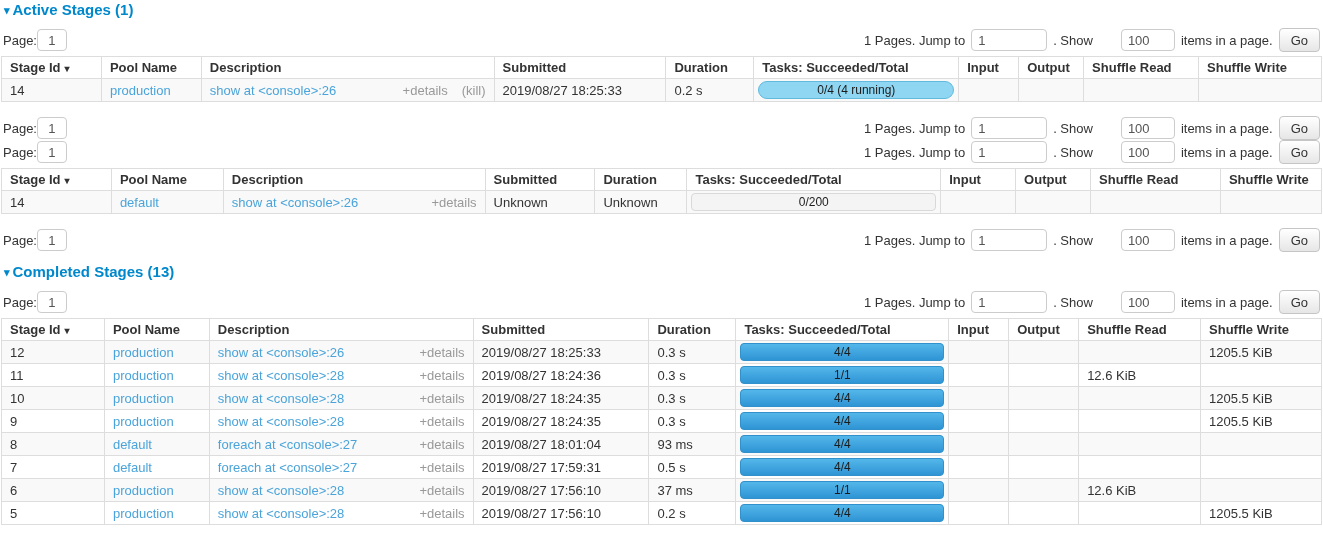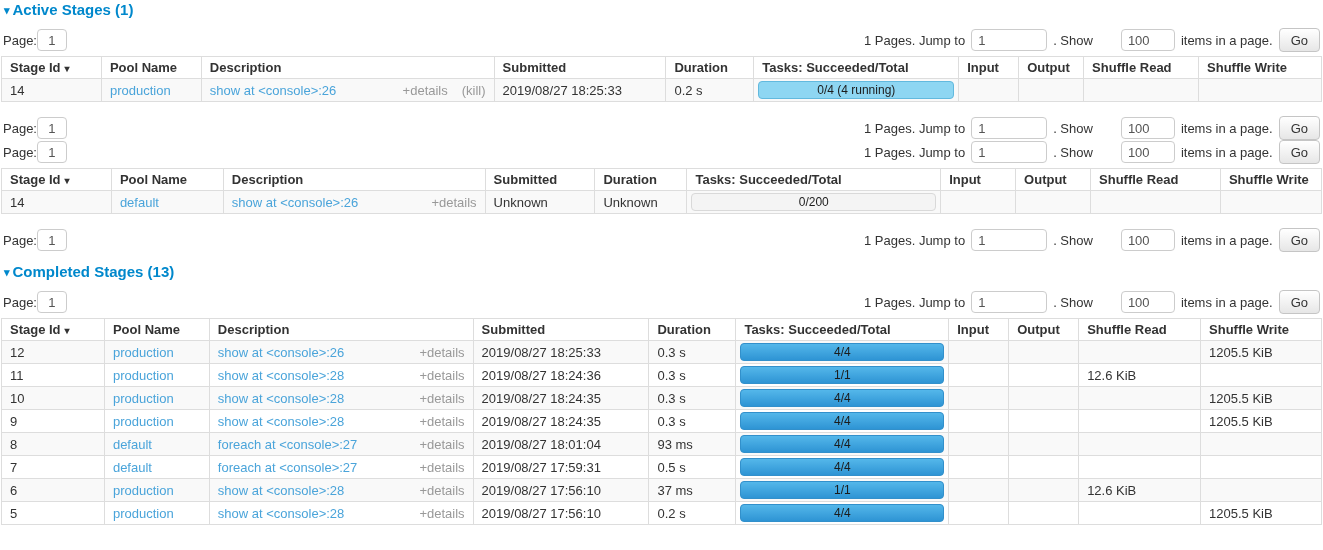--- a/index.html
+++ b/index.html
@@ -60,20 +60,21 @@
     border: 1px solid var(--bar-empty-border, #d9d9d9);
     border-radius: 4px; background: var(--bar-empty-bg, #f4f4f4);
   }
   .progress.full-done {
     background: linear-gradient(var(--bar-done-top, #54b7ea), var(--bar-done-bottom, #2e94d4));
     border-color: var(--bar-done-border, #3290cb);
   }
   .progress.full-running {
     background: var(--bar-running, #8ed6f2);
     border-color: var(--bar-running-border, #62b9de);
+    border-radius: 9px;
   }
   .plabel {
     position: absolute; left: 0; right: 0; top: 0;
     text-align: center; font-size: 12px; line-height: 16px; color: #1c1c1c;
   }
 </style>
 </head>
 <body>
 
 <div class="wrap">

